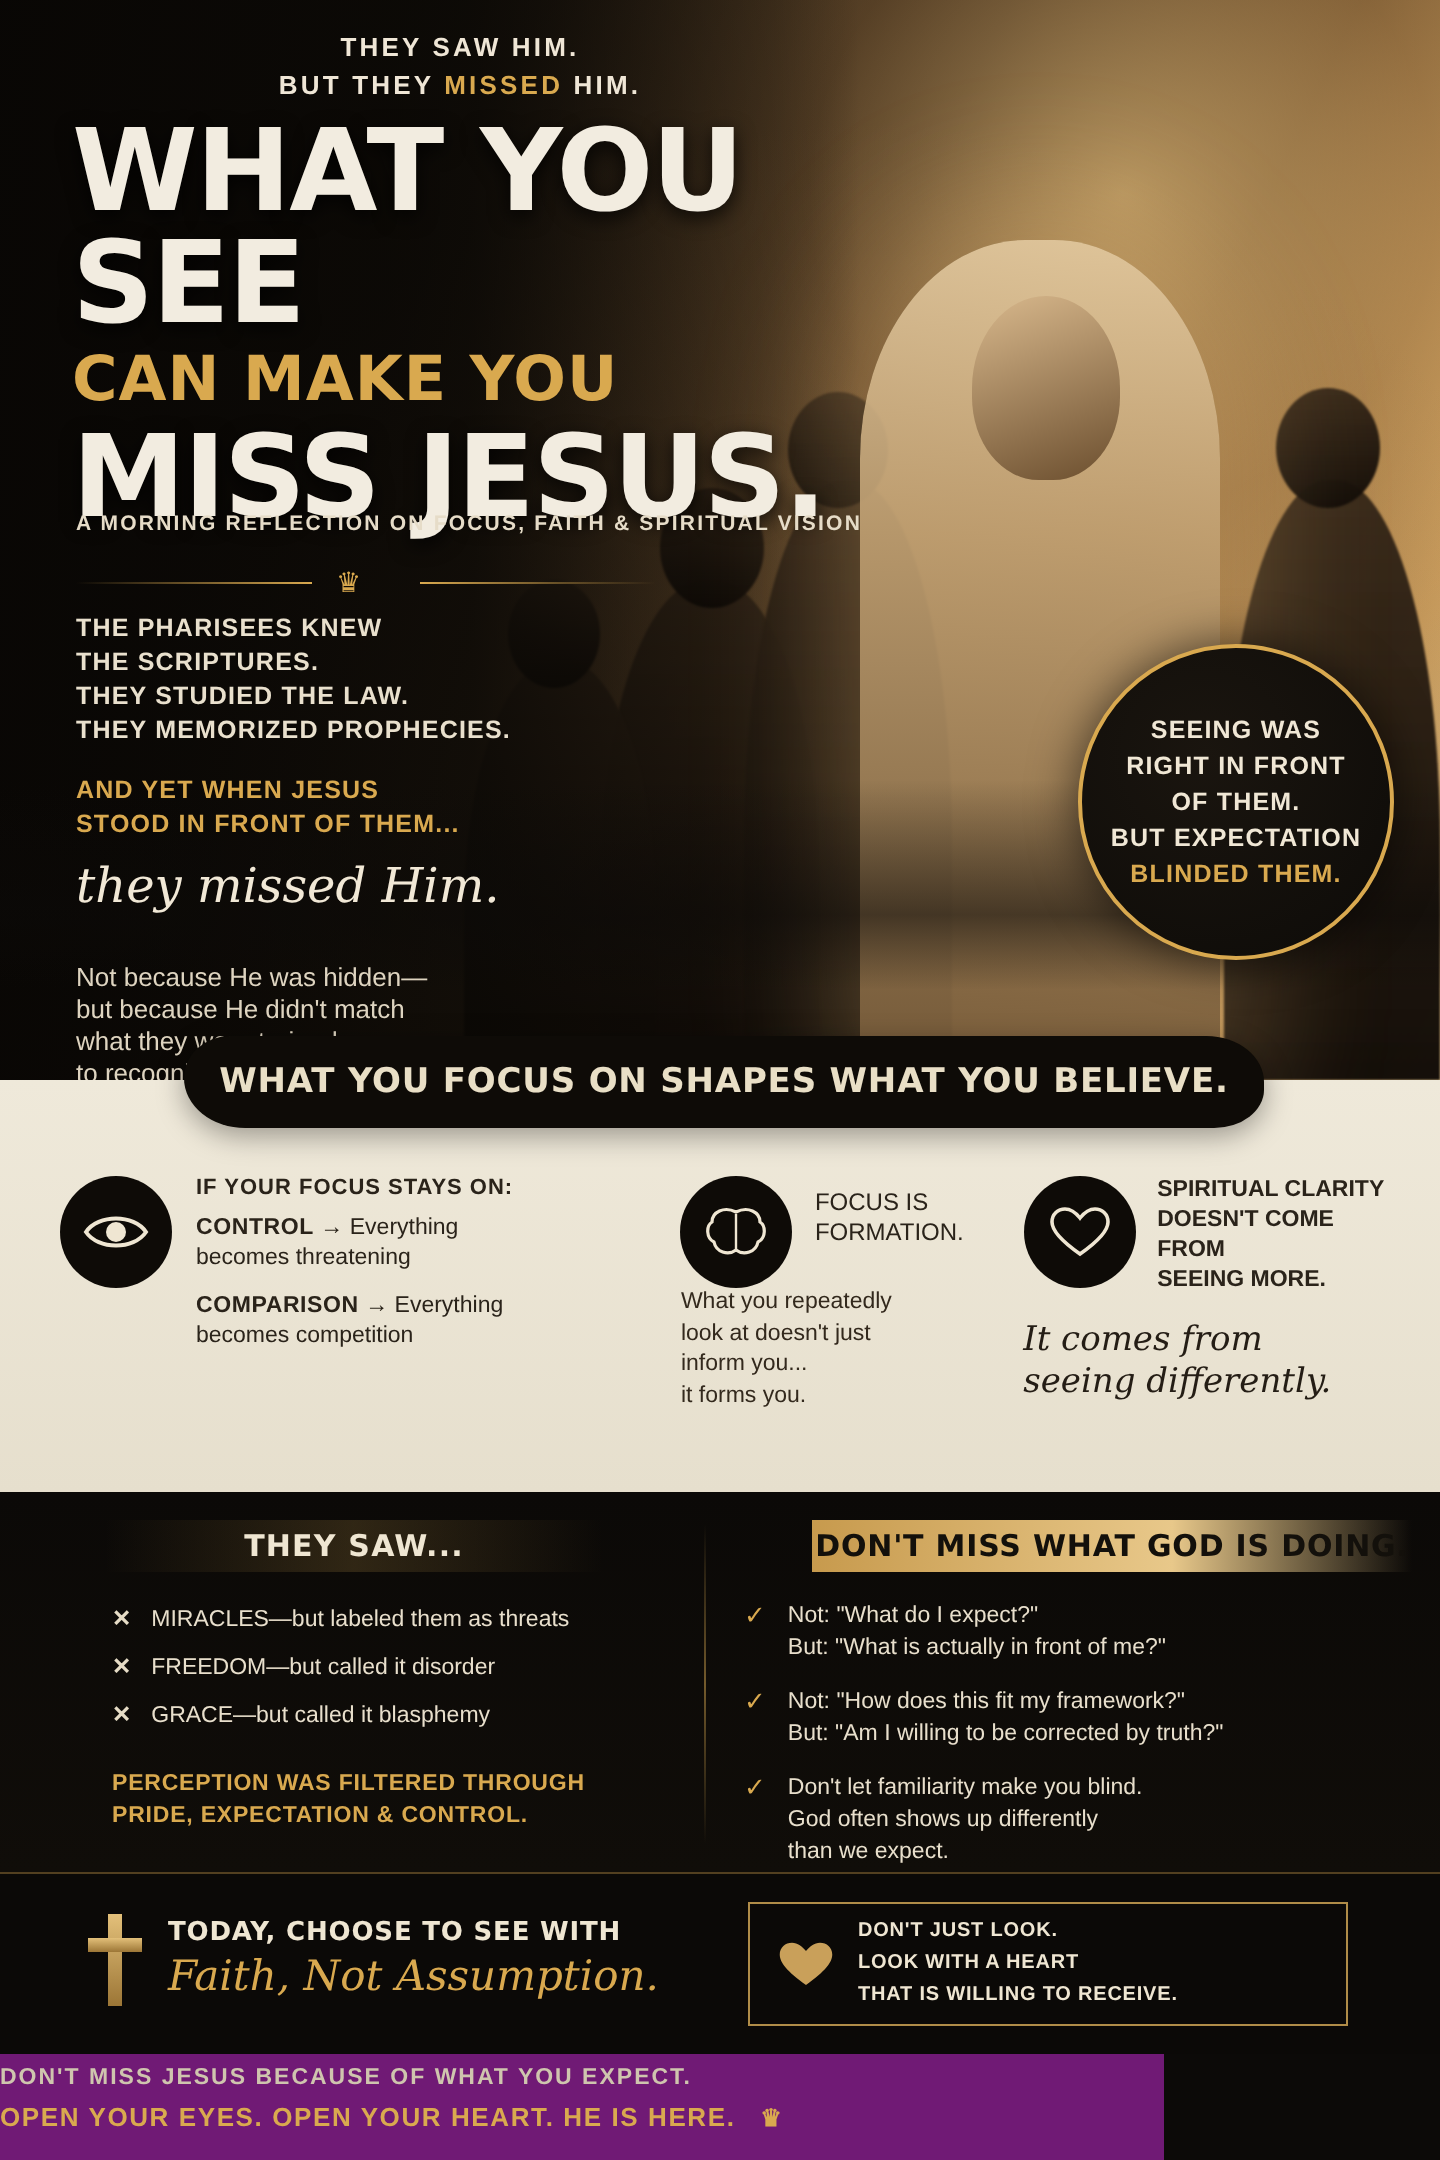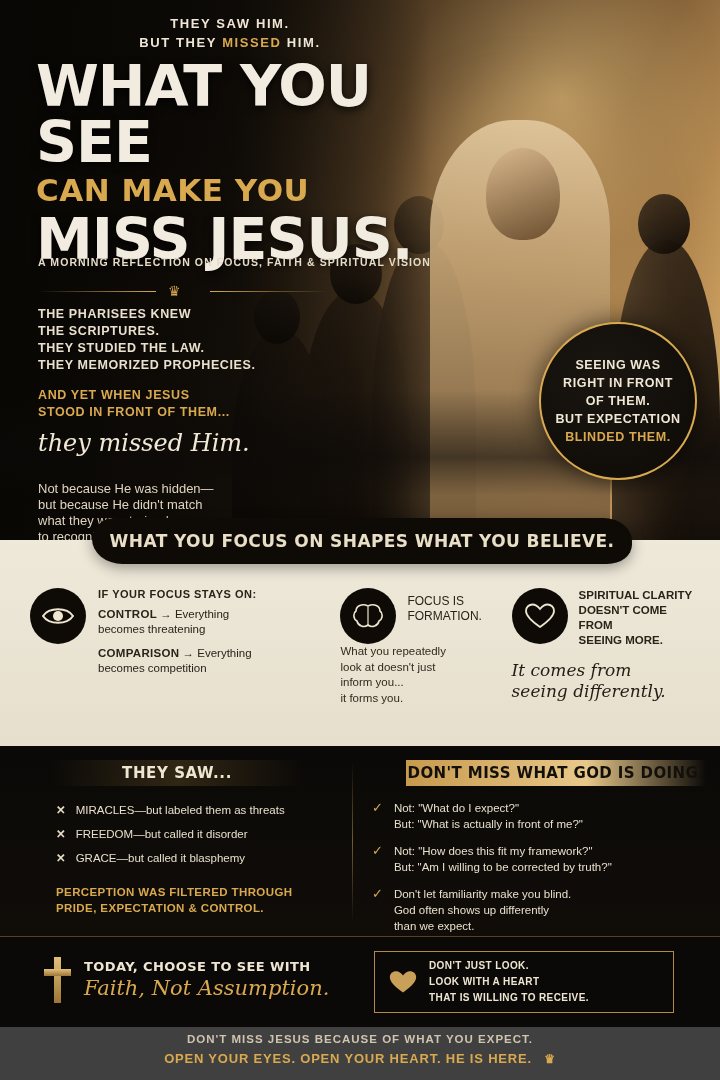--- a/index.html
+++ b/index.html
@@ -116,21 +116,21 @@
   .cross i.v{left:10px;top:0;width:7px;height:46px;}
   .cross i.h{left:0;top:12px;width:27px;height:7px;}
   .cta-l{position:absolute;left:84px;top:22px;width:290px;}
   .cta-l .a{font-family:"DejaVu Sans", sans-serif;font-weight:bold;font-size:13px;letter-spacing:.4px;color:#efe6d2;}
   .cta-l .b{font-family:"DejaVu Serif", serif;font-style:italic;font-size:21px;color:#d9a94f;margin-top:2px;}
   .cta-box{position:absolute;left:374px;top:14px;width:300px;height:62px;border:1px solid #b08c48;display:flex;align-items:center;gap:12px;padding:0 14px;box-sizing:border-box;}
   .heart{width:28px;height:26px;flex:0 0 auto;}
   .cta-box .txt{font-size:10px;font-weight:bold;line-height:16px;letter-spacing:.4px;color:#efe6d2;}
 
   
-  .footer{position:relative;width:720px;height:54px;background:#404040;text-align:center;padding-top:6px;box-sizing:border-box;}
+  .footer{position:relative;width:582px;height:54px;background:#701a75;text-align:left;padding-top:6px;box-sizing:border-box;}
   .f1{font-size:11.5px;font-weight:bold;letter-spacing:1px;color:#cfc5ae;}
   .f2{margin-top:6px;font-size:13px;font-weight:bold;letter-spacing:.8px;color:#d9a94f;}
   .f2 .crown{font-size:12px;margin-left:8px;}
 </style>
 </head>
 <body>
 
 <div class="poster">
 
   <div class="hero">

